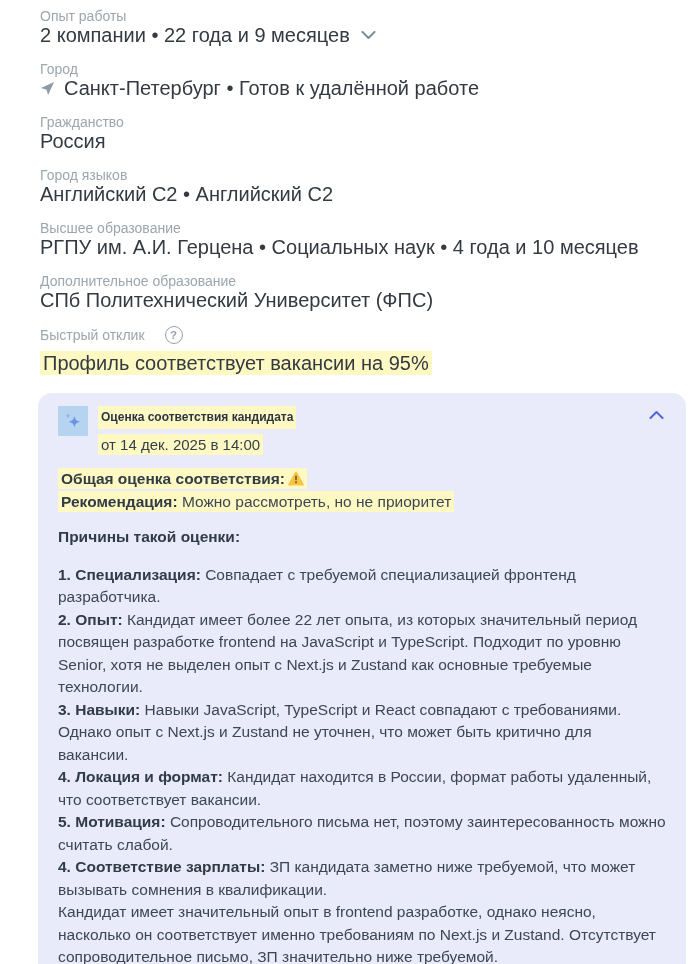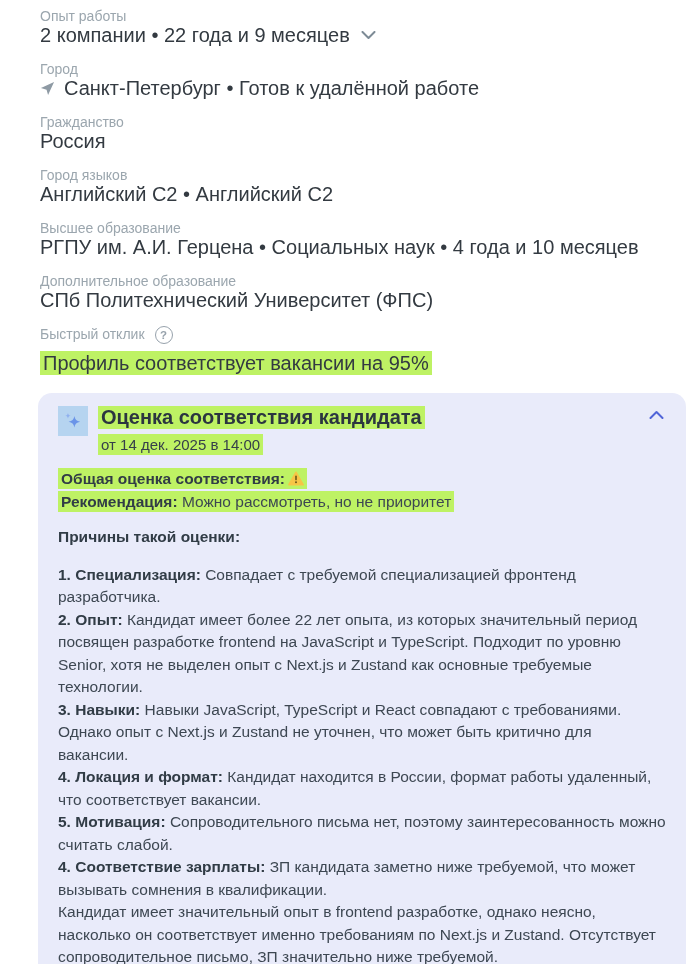--- a/index.html
+++ b/index.html
@@ -8,25 +8,25 @@
     width: 700px; height: 964px;
     background: #ffffff;
     font-family: "Liberation Sans", sans-serif;
     color: #333a41;
     overflow: hidden;
   }
   .page { padding: 8px 14px 0 40px; }
 
   
   .section { margin-bottom: 16px; }
-  .label-row { display: flex; align-items: flex-start; gap: 10px; margin-bottom: 7px; }
+  .label-row { display: flex; align-items: center; gap: 20px; margin-bottom: 7px; }
   .label { color: #9ba6ae; font-size: 14px; line-height: 17px; }
   .value-row { display: flex; align-items: center; gap: 9px; }
   .value { font-size: 20px; line-height: 20px; color: #333a41; }
-  .hl { background: #bef264; padding: 2px 3px; }
+  .hl { background: #fef9c3; padding: 2px 3px; }
 
   .chev-btn { display: inline-flex; align-items: center; cursor: pointer; padding: 2px; }
   .geo-ic { display: inline-flex; width: 15px; height: 15px; flex: 0 0 auto; }
   .help-ic {
     width: 18px; height: 18px; border: 1.5px solid #97a2ac; border-radius: 50%;
     display: inline-flex; align-items: center; justify-content: center;
     color: #97a2ac; font-size: 11.5px; font-weight: 700; cursor: pointer; flex: 0 0 auto;
   }
 
   
@@ -37,21 +37,21 @@
     border-radius: 14px;
     padding: 13px 20px 16px 20px;
   }
   .card-header { display: flex; align-items: flex-start; }
   .icon-box {
     width: 30px; height: 30px; background: #b6d4f0;
     display: inline-flex; align-items: center; justify-content: center;
     flex: 0 0 auto; margin-right: 10px;
   }
   .head-text { flex: 1 1 auto; }
-  .card-title { display: inline-block; font-size: 20px; font-weight: 700; color: #2b3540; line-height: 19px; }
+  .card-title { display: inline-block; font-size: 12px; font-weight: 700; color: #2b3540; line-height: 19px; }
   .card-date-row { margin-top: 5px; }
   .card-date { display: inline-block; font-size: 15px; color: #353f4a; line-height: 17px; }
   .collapse-btn { margin-left: auto; padding: 4px 2px; cursor: pointer; display: inline-flex; }
 
   .card-body { margin-top: 13px; font-size: 15.5px; line-height: 22.5px; color: #3d4752; }
   .card-body p { margin: 0; }
   .card-body b { color: #313c46; }
   .line-gap { margin-top: 13px !important; }
   .reasons { margin-top: 15px; }
   .summary { margin-top: 20px; }

